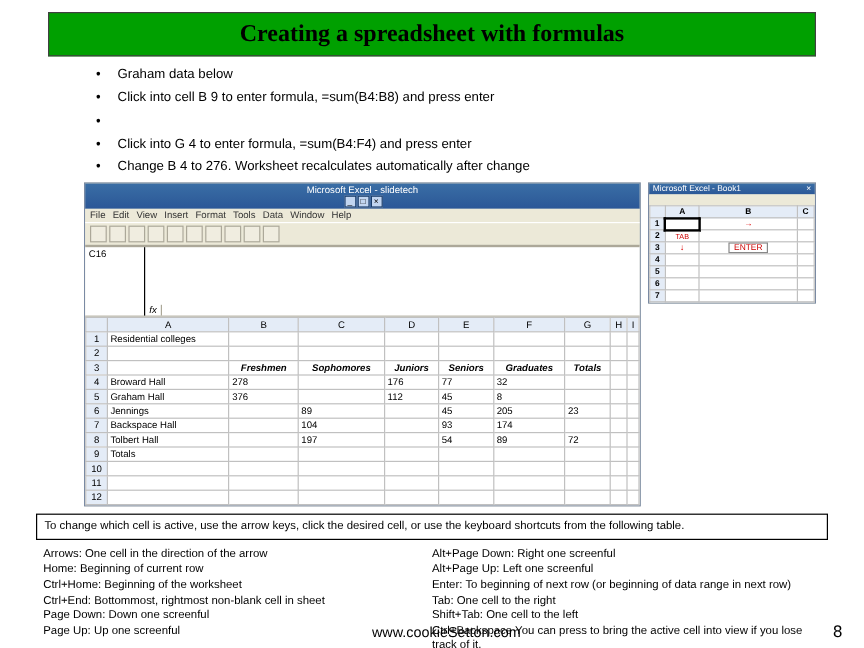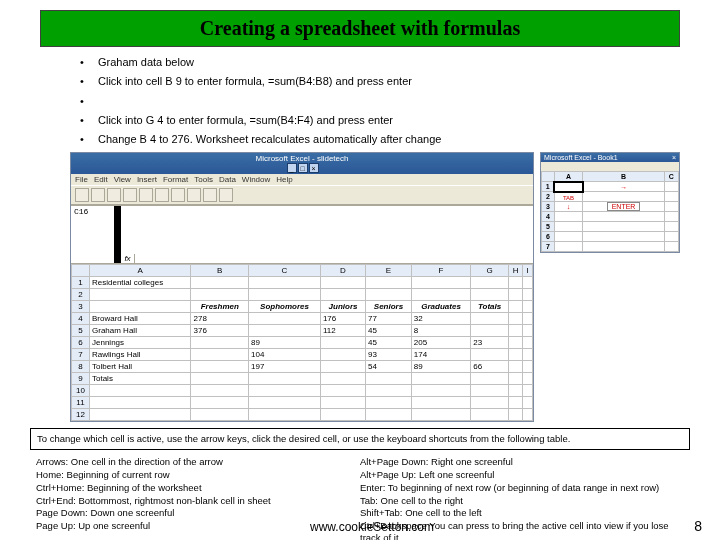--- a/index.html
+++ b/index.html
@@ -11,21 +11,21 @@
   .screenshot-wrap { margin: 0 40px 6px 70px; display: flex; gap: 6px; }
   .ss-left { flex: 1; border: 1px solid #7a8aa3; background: #ece9d8; font-size: 8px; }
   .ss-title { background: linear-gradient(#3a6ea5,#2b5797); color:#fff; padding:1px 4px; display:flex; justify-content:space-between; align-items:center; font-size:8px;flex-direction:column; }
   .ss-title .btns span { display:inline-block; width:10px; height:10px; background:#c2d5f0; border:1px solid #1a3d6b; margin-left:1px; font-size:7px; text-align:center; line-height:9px; color:#000; }
   .ss-menu { background:#ece9d8; padding:1px 4px; font-size:8px; color:#333; }
   .ss-menu span { margin-right:6px; }
   .ss-toolbar { background:#ece9d8; border-top:1px solid #fff; border-bottom:1px solid #aca899; padding:2px 4px; display:flex; align-items:center; gap:2px; }
   .tb-btn { width:14px; height:14px; background:#f0ede0; border:1px solid #aca899; }
   .ss-help { background:#cfe3ff; padding:1px 4px; font-size:8px; color:#0033aa; text-align:right; }
   .ss-formula { display:flex; background:#fff; border-top:1px solid #aca899; border-bottom:1px solid #aca899; }
-  .ss-formula .cellref { width:50px; border-right:7px solid #000000; padding:1px 3px; font-size:8px;font-family:Liberation Mono, monospace; }
+  .ss-formula .cellref { width:50px; border-right:1px solid #000000; padding:1px 3px; font-size:8px; }
   .ss-formula .fx { width:14px; text-align:center; font-size:8px; border-right:1px solid #aca899; font-style:italic;margin-top:48px; }
   .ss-formula .input { flex:1; padding:1px 3px; }
   .grid { background:#fff; font-size:8px; }
   .grid table { border-collapse:collapse; width:100%; }
   .grid th, .grid td { border:1px solid #c0c0c0; padding:0 2px; height:12px; text-align:left; white-space:nowrap; overflow:hidden; }
   .grid th { background:#e4ecf7; font-weight:normal; text-align:center; }
   .grid th.rowh { background:#e4ecf7; width:18px; }
   .grid .hdr-row td { font-weight:bold; font-style:italic; text-align:center; }
   .ss-right { width:140px; }
   .ss-small { border:1px solid #7a8aa3; background:#ece9d8; font-size:7px; margin-bottom:4px; }
@@ -178,39 +178,39 @@
               <td>89</td>
               <td></td>
               <td>45</td>
               <td>205</td>
               <td>23</td>
               <td></td>
               <td></td>
             </tr>
         <tr>
               <th class="rowh">7</th>
-              <td>Rawlings Hall</td>
+              <td>Backspace Hall</td>
               <td></td>
               <td>104</td>
               <td></td>
               <td>93</td>
               <td>174</td>
               <td></td>
               <td></td>
               <td></td>
             </tr>
         <tr>
               <th class="rowh">8</th>
               <td>Tolbert Hall</td>
               <td></td>
               <td>197</td>
               <td></td>
               <td>54</td>
               <td>89</td>
-              <td>66</td>
+              <td>72</td>
               <td></td>
               <td></td>
             </tr>
         <tr>
               <th class="rowh">9</th>
               <td>Totals</td>
               <td></td>
               <td></td>
               <td></td>
               <td></td>

